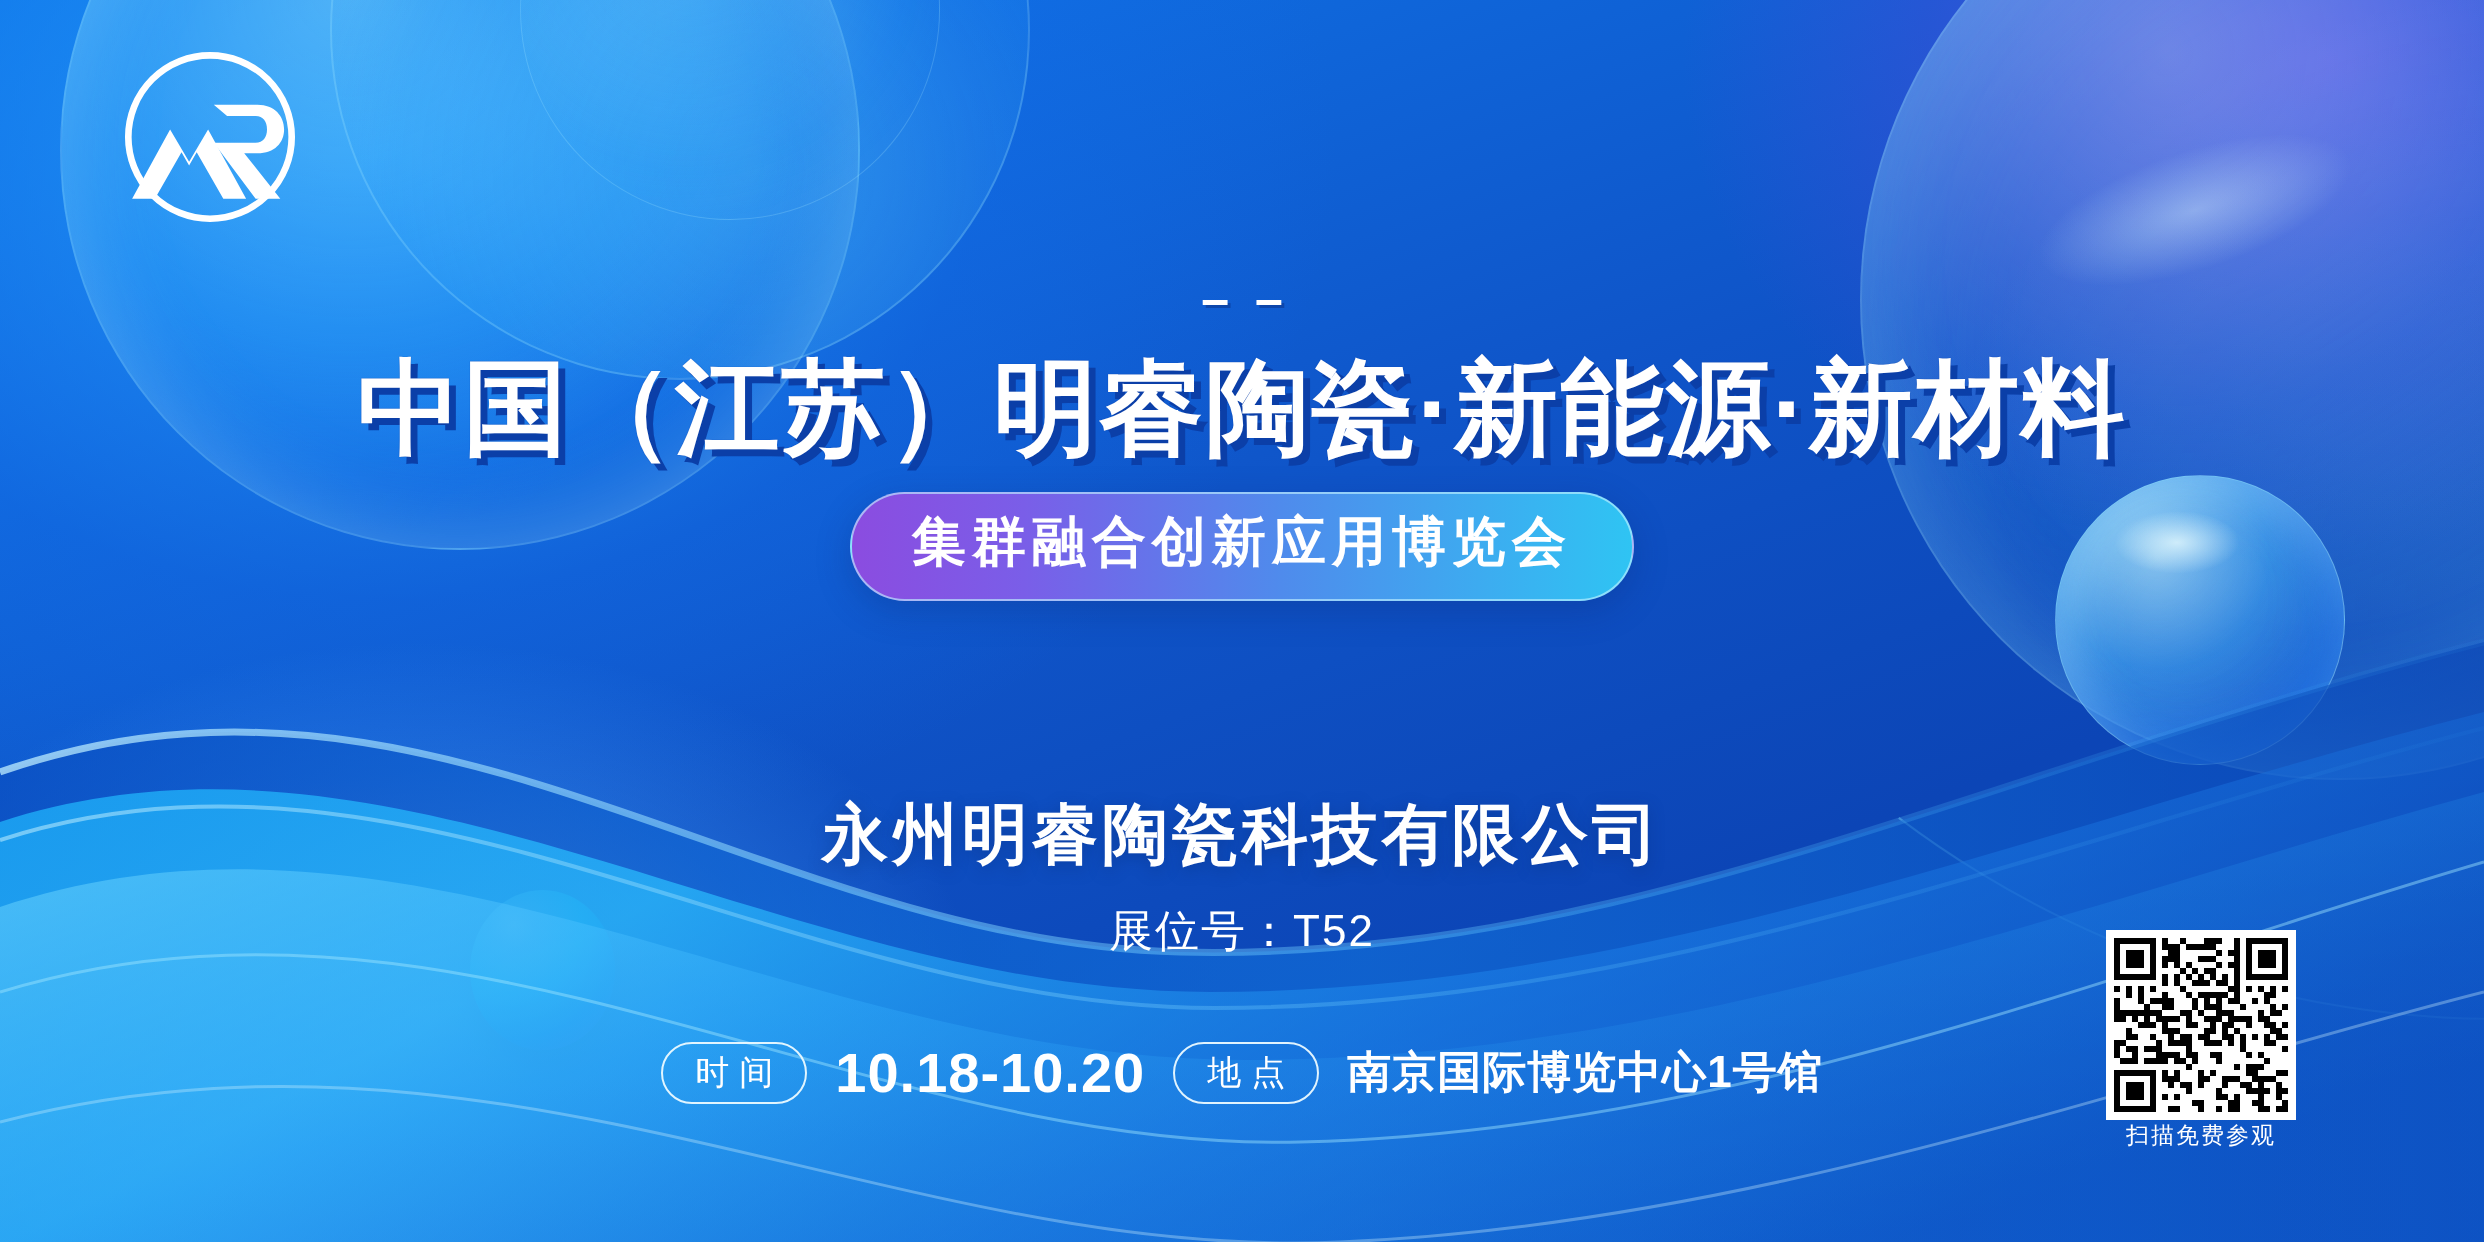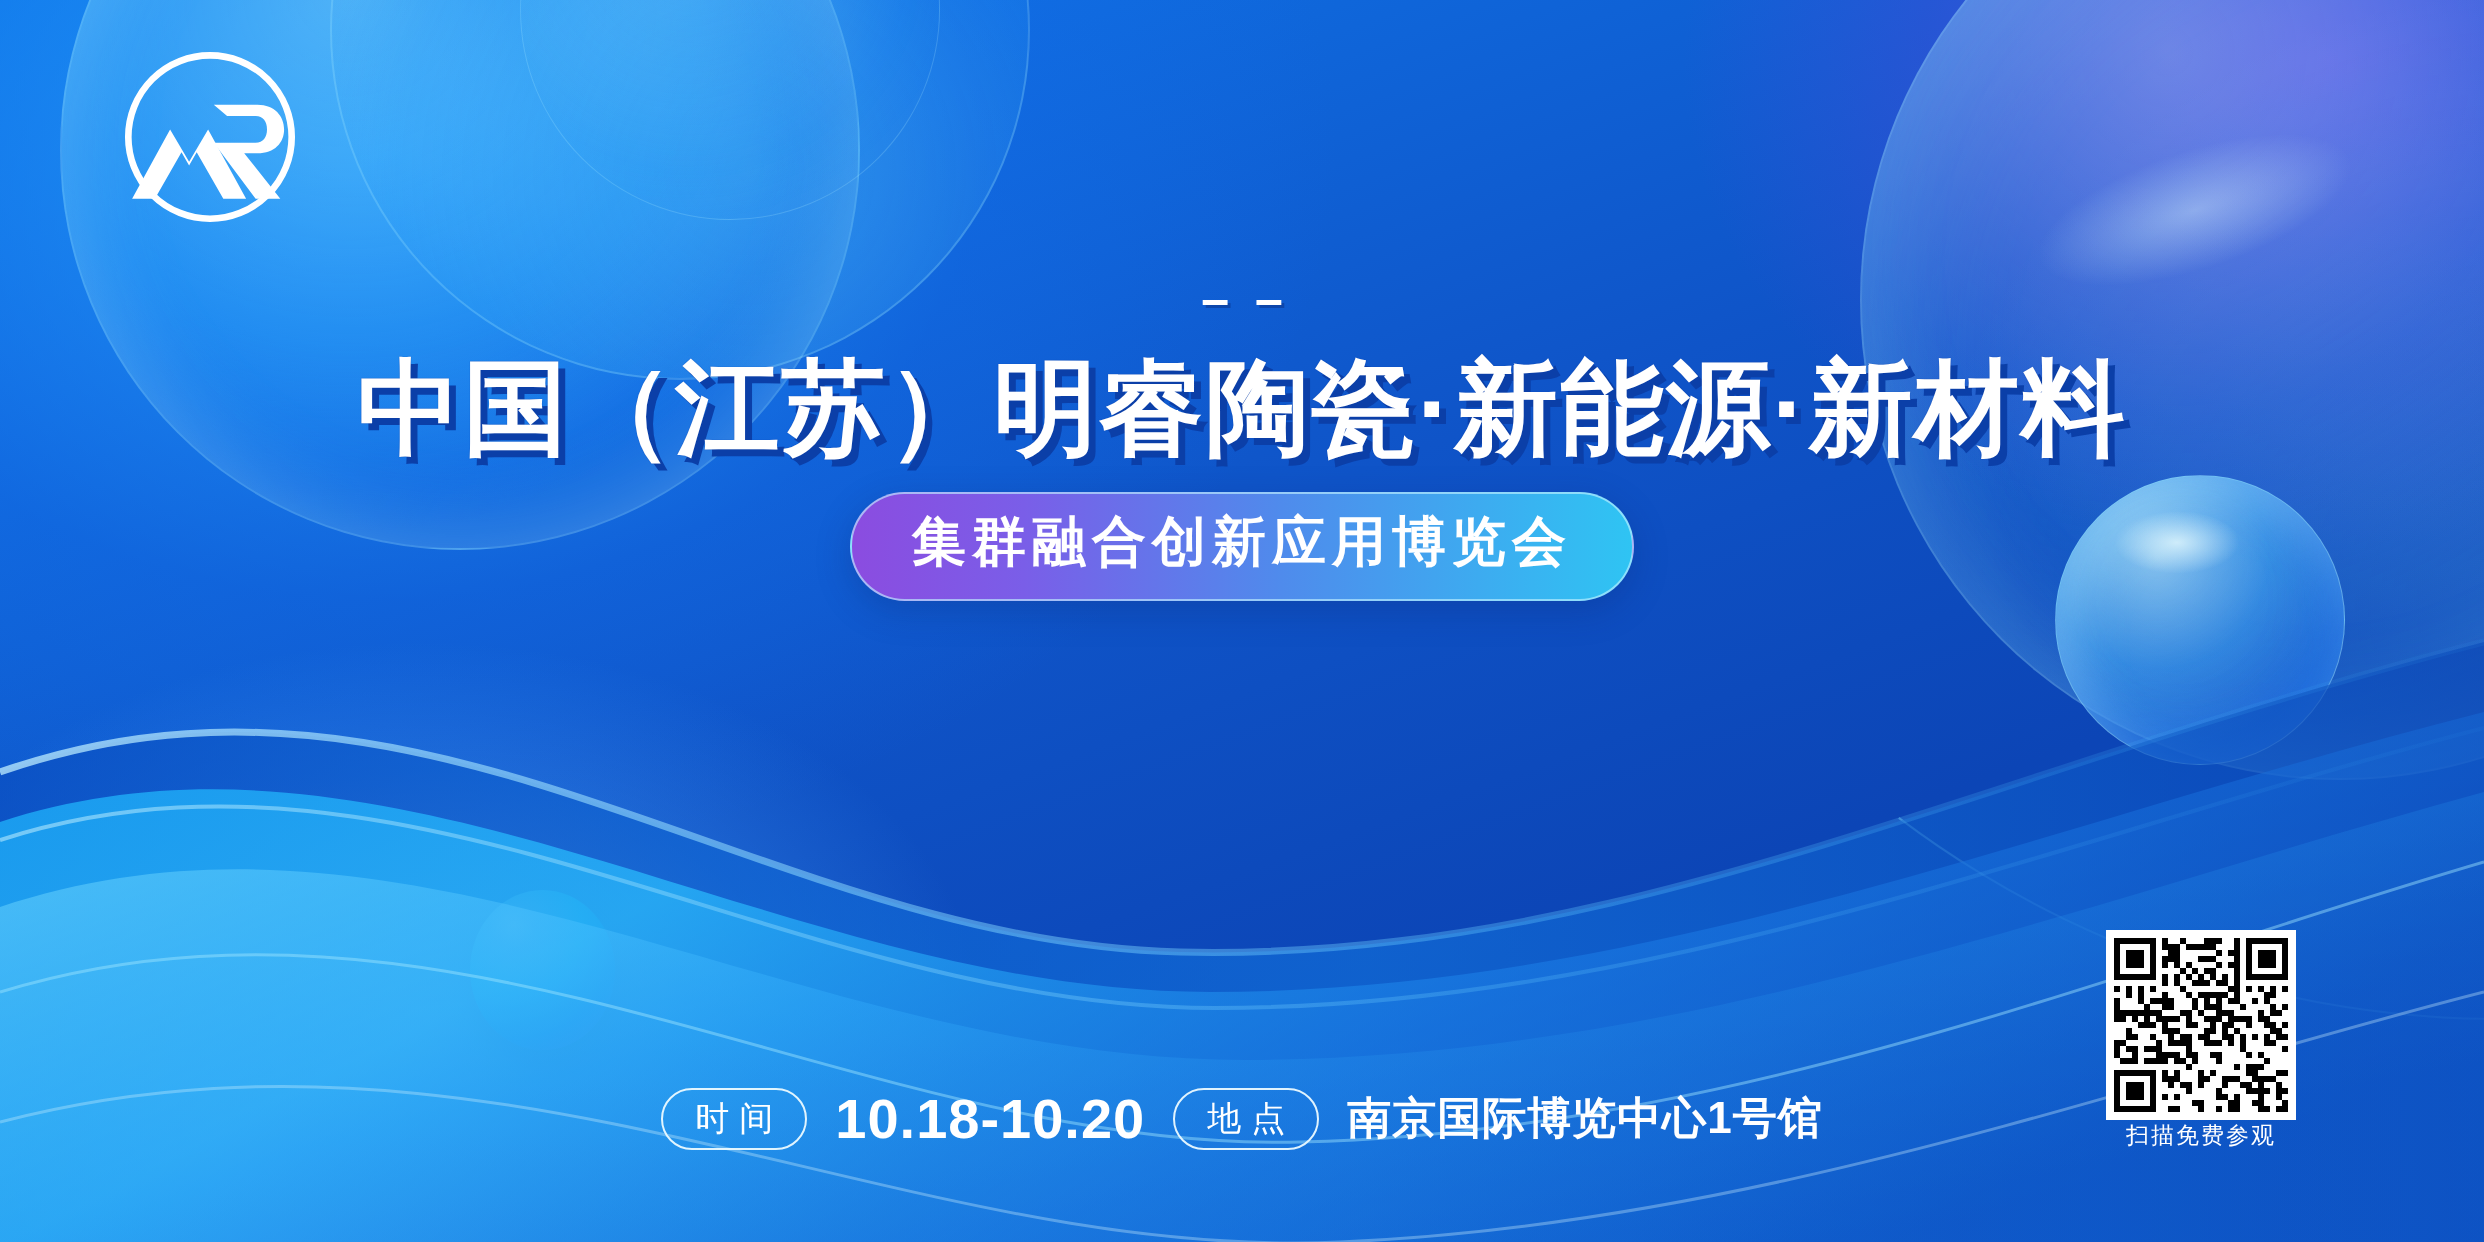--- a/index.html
+++ b/index.html
@@ -127,21 +127,21 @@
   .company{position:absolute;left:0;top:790px;width:2484px;text-align:center;}
   .company-name{
     color:#ffffff;font-size:66px;font-weight:700;letter-spacing:4px;
     text-shadow:0 4px 16px rgba(8,40,110,.35);
   }
   .booth{margin-top:22px;color:#ffffff;font-size:44px;font-weight:400;letter-spacing:2px;}
 
   
   .infobar{
     position:absolute;left:0;top:1040px;width:2484px;
-    display:flex;align-items:center;justify-content:center;gap:28px;margin-top:46px;
+    display:flex;align-items:center;justify-content:center;gap:28px;
   }
   .tag{
     display:inline-flex;align-items:center;justify-content:center;
     min-width:128px;height:62px;padding:0 22px;border-radius:34px;
     border:2px solid rgba(235,250,255,.95);color:#ffffff;
     font-size:34px;letter-spacing:10px;text-indent:10px;font-weight:500;
   }
   .info-value{color:#ffffff;font-size:56px;font-weight:700;letter-spacing:1px;}
   .venue{color:#ffffff;font-size:44px;font-weight:700;letter-spacing:1px;}
 
@@ -222,20 +222,24 @@
       <span class="dash">–</span>
     </div>
 
     <div class="title">中国（江苏）明睿陶瓷·新能源·新材料</div>
 
     <div class="pill-wrap">
       <span class="pill">集群融合创新应用博览会</span>
     </div>
   </div>
 
+  <div class="company">
+    <div class="company-name">永州明睿陶瓷科技有限公司</div>
+    <div class="booth">展位号：T52</div>
+  </div>
 
   <div class="infobar">
     <span class="tag">时间</span>
     <span class="info-value">10.18-10.20</span>
     <span class="tag">地点</span>
     <span class="venue">南京国际博览中心1号馆</span>
   </div>
 
   <div class="qr-block">
     <div class="qr">

